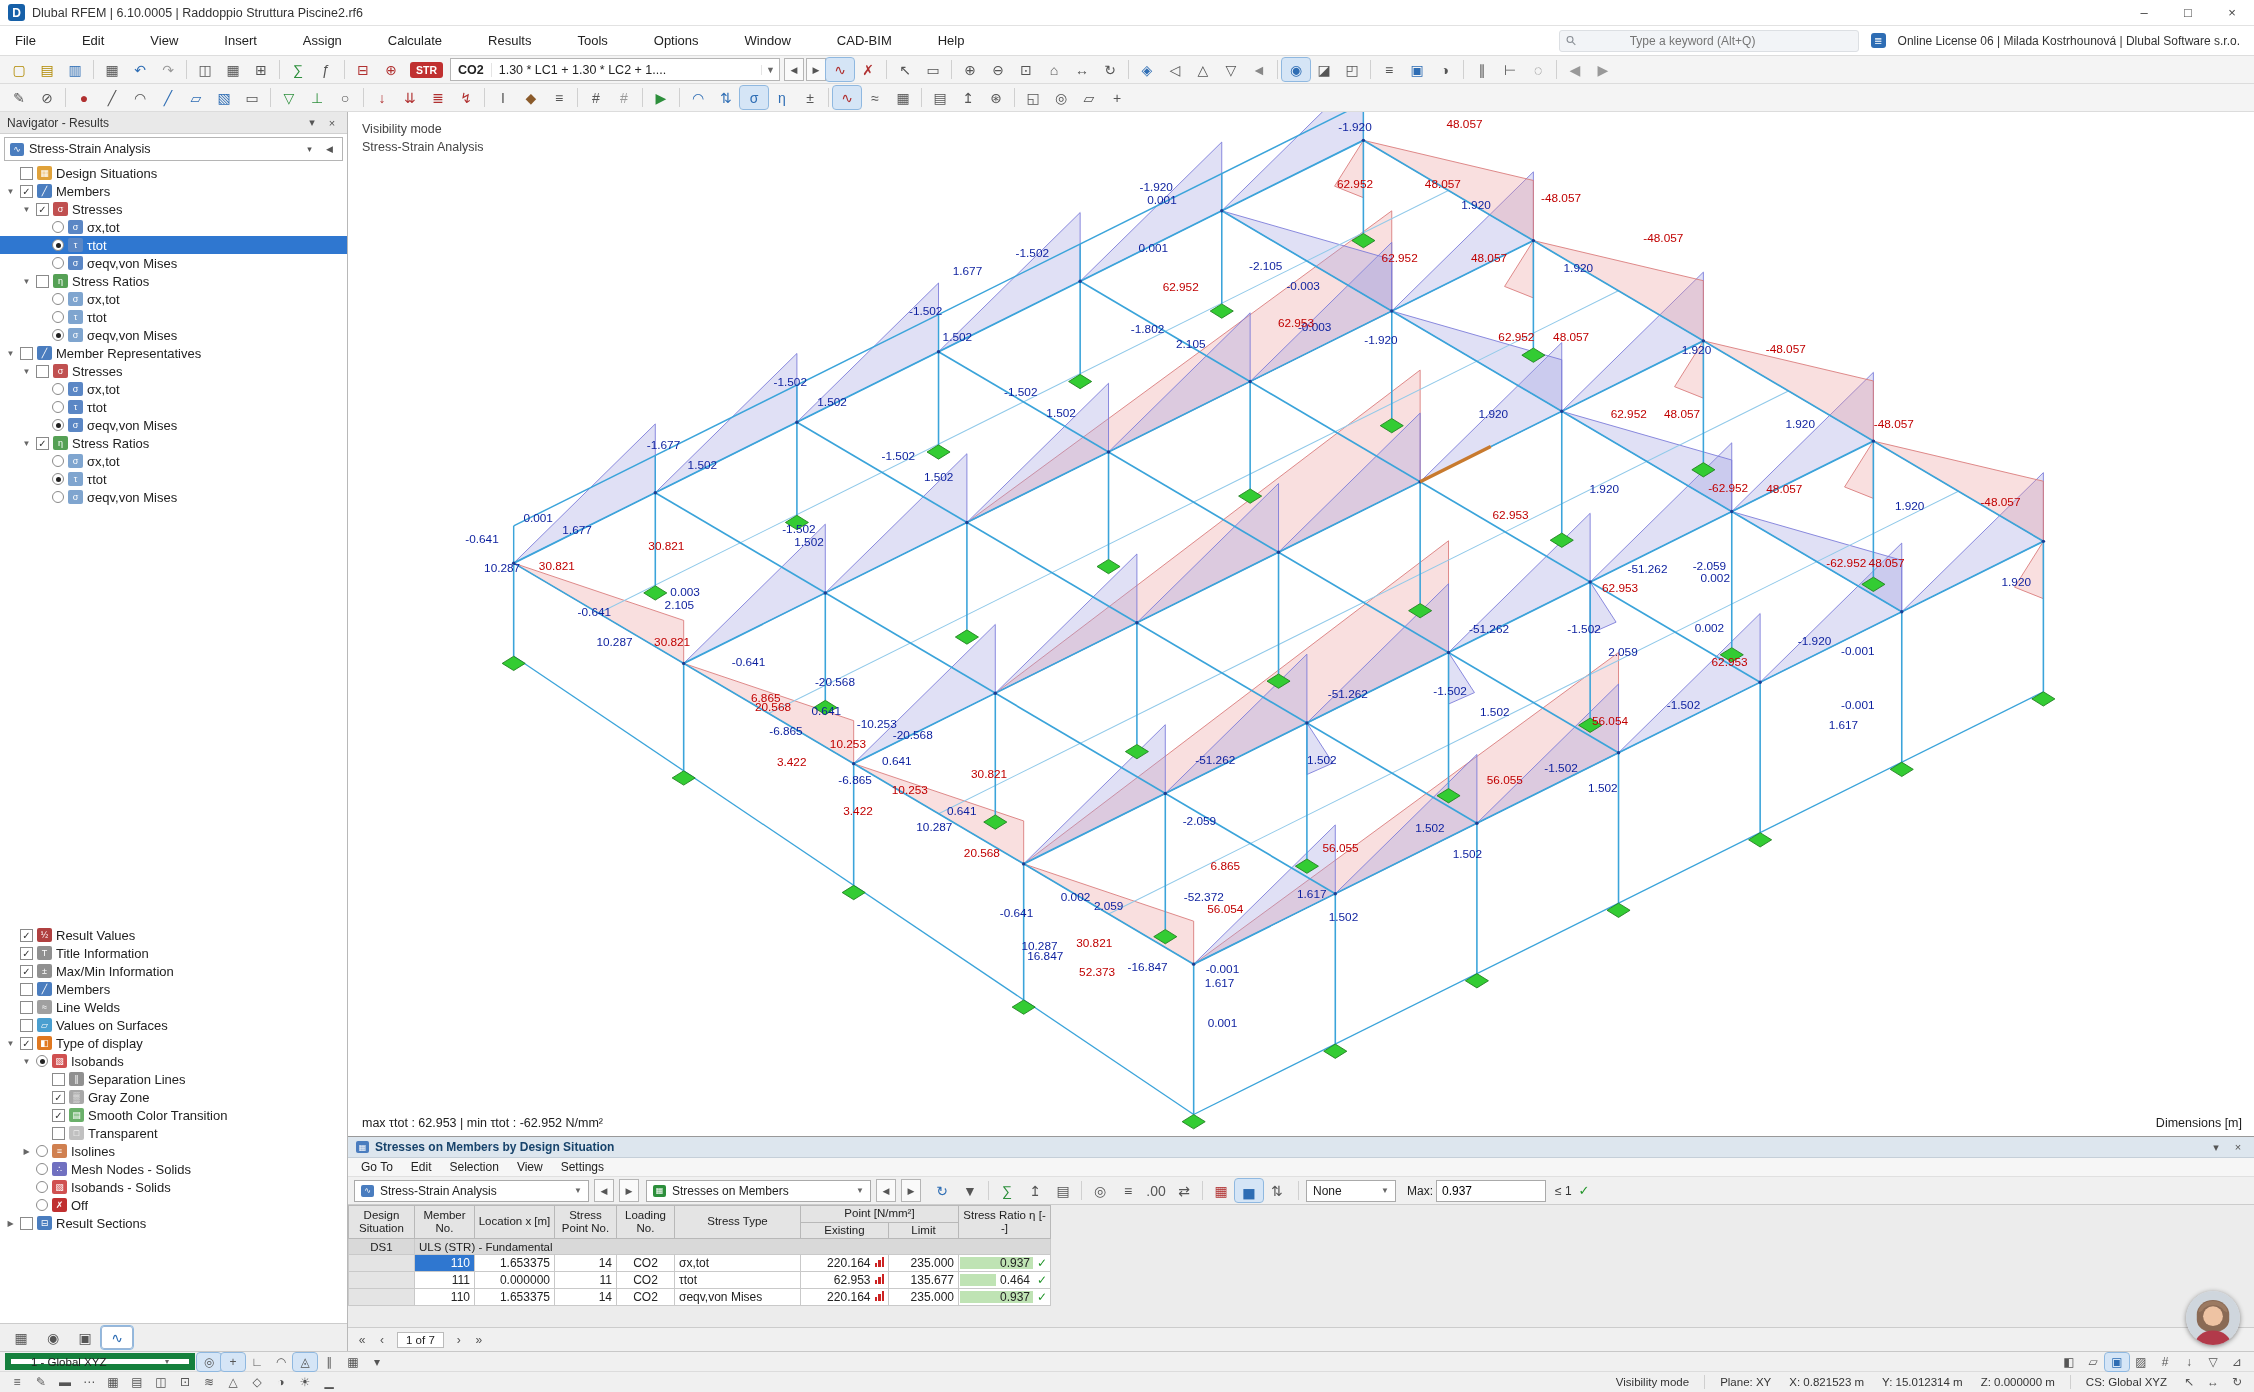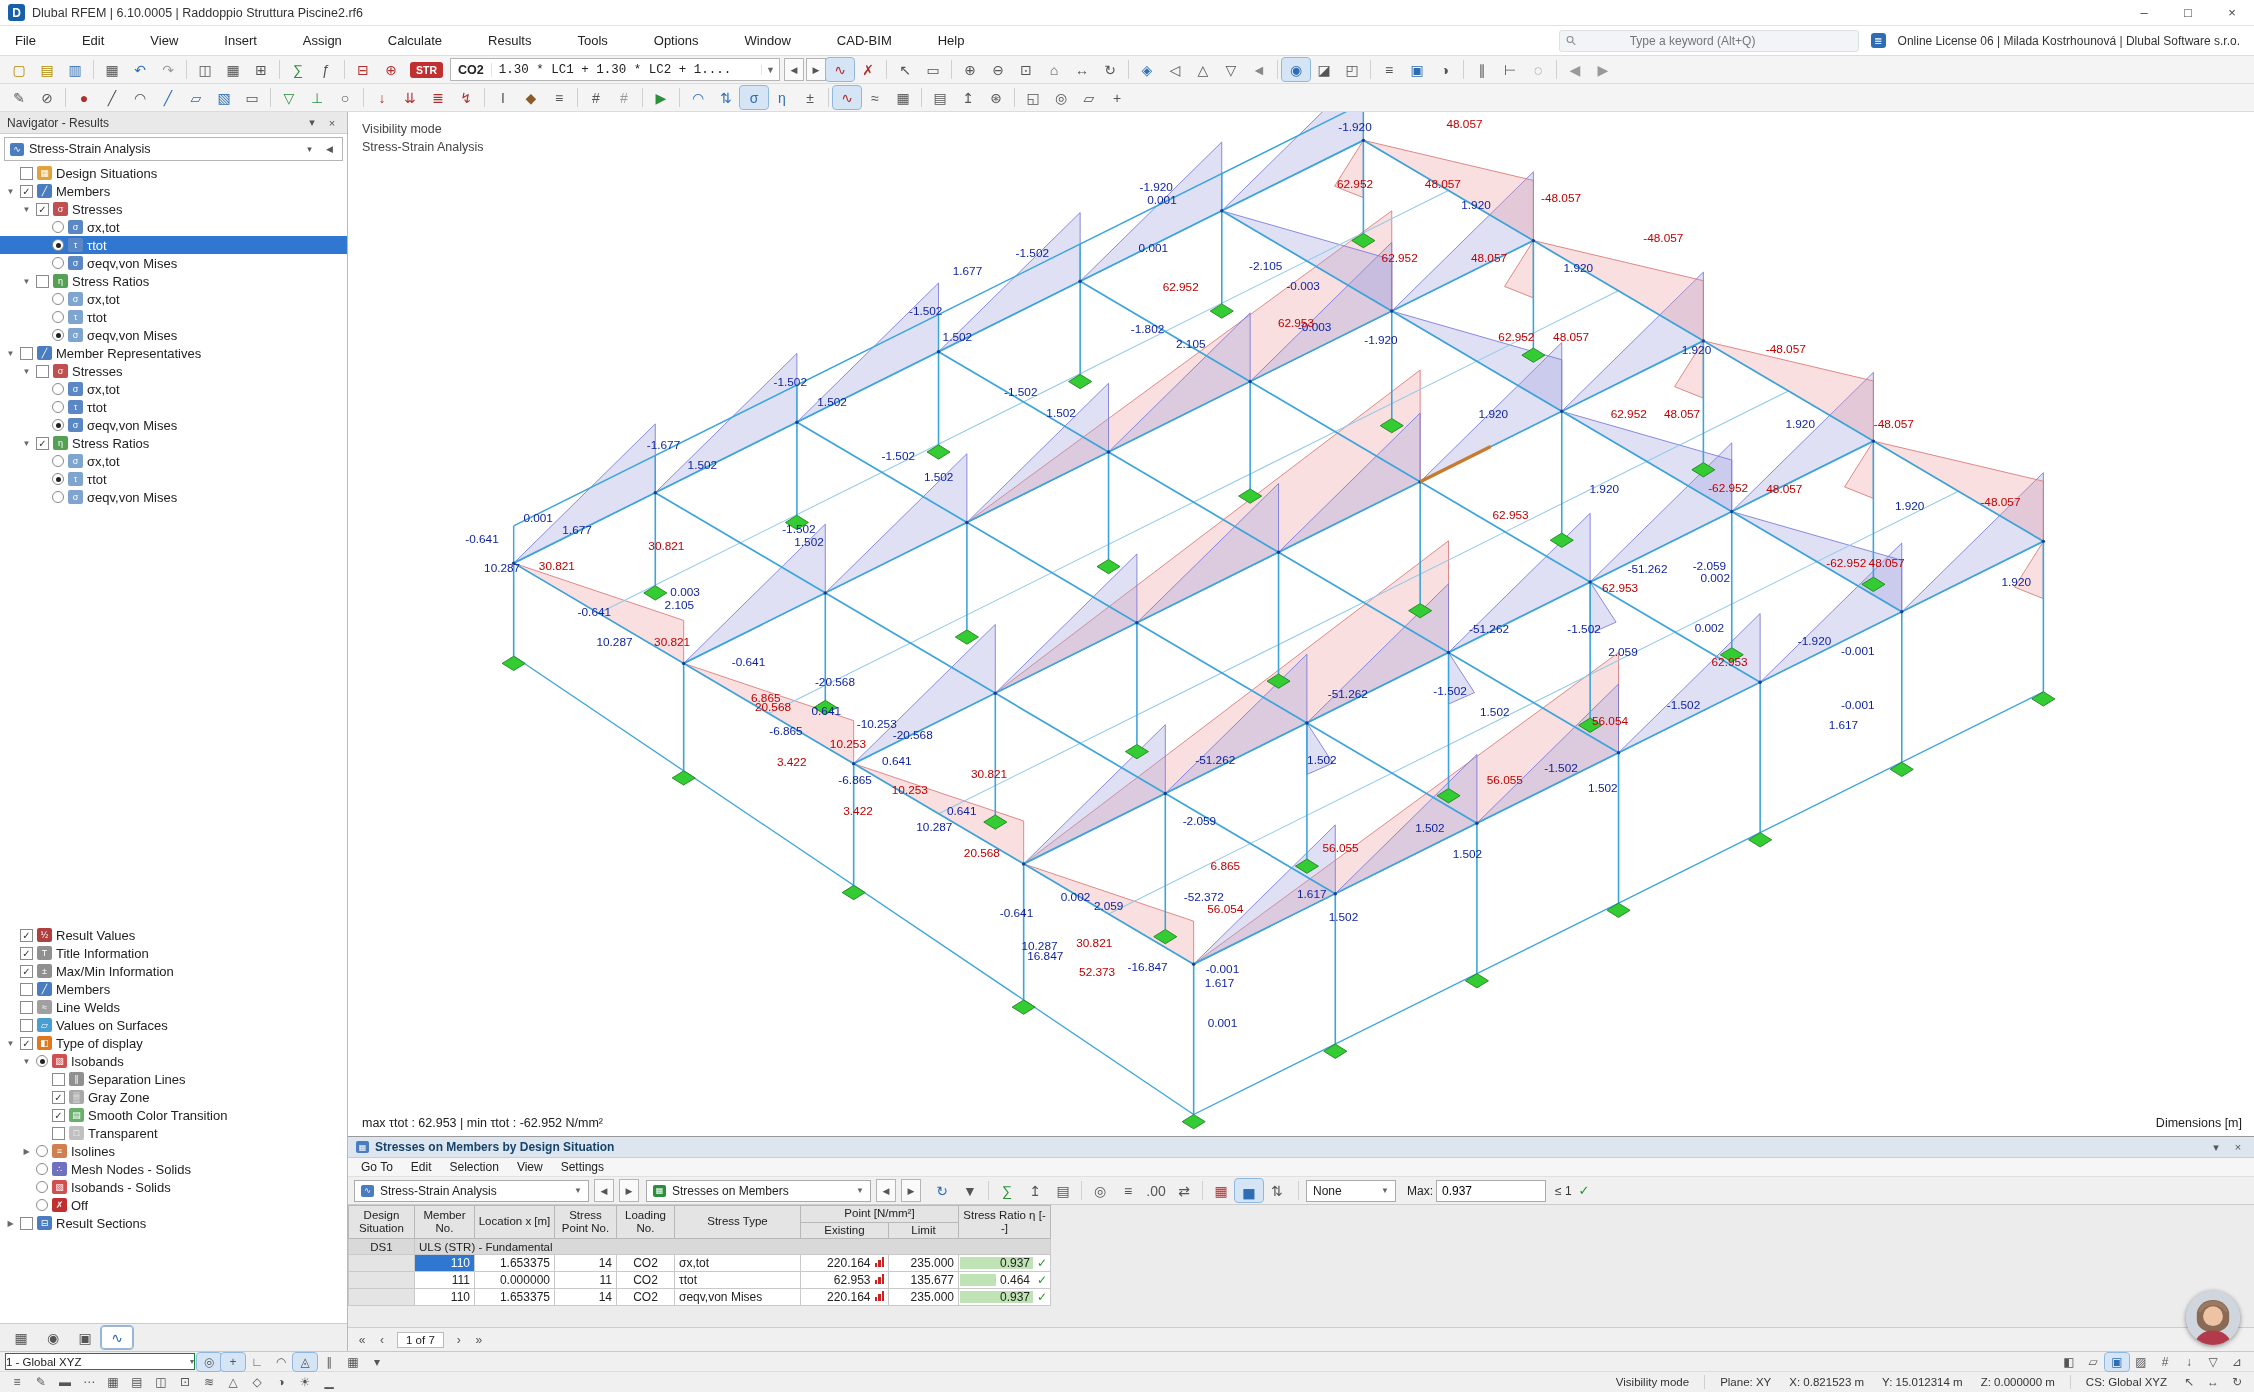--- a/index.html
+++ b/index.html
@@ -26,21 +26,21 @@
   
   .toolbar { background:#f4f4f4; border-bottom:1px solid #dcdcdc; display:flex; align-items:center; padding:0 5px; flex:0 0 auto; }
   .toolbar.r1 { height:28px; } .toolbar.r2 { height:28px; }
   .tb-icons { display:flex; align-items:center; }
   .tb-btn { min-width:28px; height:23px; display:flex; align-items:center; justify-content:center; font-size:14px; color:#555; border-radius:3px; padding:0 3px; position:relative; }
   .tb-btn.active { background:#d5e5f6; outline:1px solid #8fb8e0; }
   .tb-sep { width:1px; height:19px; background:#d0d0d0; margin:0 4px; }
   .str-badge { background:#c03030; color:#fff; font-size:10.5px; font-weight:bold; padding:2px 6px; border-radius:3px; margin:0 5px; }
   .load-combo { height:23px; background:#fff; border:1px solid #b5b5b5; display:flex; align-items:center; width:330px; margin:0 2px; font-size:12.5px; }
   .load-combo .pfx { font-weight:bold; padding:0 7px; border-right:1px solid #e4e4e4; }
-  .load-combo .val { padding:0 7px; flex:1; white-space:nowrap; overflow:hidden; color:#222;font-family:Liberation Mono, monospace; }
+  .load-combo .val { padding:0 7px; flex:1; white-space:nowrap; overflow:hidden; color:#222; }
   .load-combo .arr { width:18px; color:#666; text-align:center; border-left:1px solid #e4e4e4; font-size:9px; }
   .step-btn { width:20px; height:23px; border:1px solid #b5b5b5; background:#fafafa; display:flex; align-items:center; justify-content:center; font-size:9px; color:#555; margin-left:2px; }
 
   
   .main { flex:1 1 auto; display:flex; min-height:0; }
   .navigator { width:348px; flex:0 0 auto; background:#fff; border-right:1px solid #b8b8b8; display:flex; flex-direction:column; min-height:0; }
   .nav-header { height:22px; background:#e9e9e9; border-bottom:1px solid #d0d0d0; display:flex; align-items:center; padding:0 7px; font-size:12px; color:#333; gap:4px; }
   .nav-header .sp { flex:1; }
   .nh-btn { width:16px; text-align:center; color:#555; font-size:11px; }
   .nav-combo { height:24px; margin:3px 4px; border:1px solid #b5b5b5; background:#fff; display:flex; align-items:center; font-size:12.5px; gap:5px; padding:0 5px; }
@@ -107,21 +107,21 @@
   .bp-nav .tb-btn { min-width:20px; height:18px; font-size:12px; }
   .page-label { font-size:11.5px; border:1px solid #bbb; background:#fff; padding:1px 8px; margin:16px 3px; }
   .bp-tab { height:20px; padding:0 10px; font-size:11.5px; background:#e2e2e2; border:1px solid #b0b0b0; display:flex; align-items:center; color:#333; margin-left:-1px; }
   .bp-tab.active { background:#fff; border-bottom-color:#fff; font-weight:bold; }
   .avatar { position:absolute; right:14px; bottom:6px; width:54px; height:54px; border-radius:50%; overflow:hidden; box-shadow:0 1px 5px rgba(0,0,0,.45); z-index:6; background:#dfe3e8; }
 
   
   .statusbar1 { height:20px; background:#f0f0f0; border-top:1px solid #c8c8c8; display:flex; align-items:center; gap:2px; padding:0 5px; font-size:11.5px; flex:0 0 auto; }
   .statusbar2 { height:21px; background:#f0f0f0; border-top:1px solid #dcdcdc; display:flex; align-items:center; gap:2px; padding:0 5px; font-size:11.5px; flex:0 0 auto; }
   .statusbar1 .tb-btn, .statusbar2 .tb-btn { min-width:24px; height:18px; font-size:12px; }
-  .cs-combo { height:17px; border:1px solid #15803d; background:#fff; display:flex; align-items:center; font-size:11.5px; padding:0 0; gap:10px; width:190px; }
+  .cs-combo { height:17px; border:6px solid #15803d; background:#fff; display:flex; align-items:center; font-size:11.5px; padding:0 20px; gap:10px; width:190px; }
   .cs-combo .arr { margin-left:auto; font-size:8px; color:#666; }
   .sb-sep { width:1px; height:14px; background:#cfcfcf; margin:0 5px; }
   .sb-text { color:#333; padding:0 8px; white-space:nowrap; }
 </style>
 </head>
 <body>
 
 <div id="app">
 
   <div class="titlebar">

